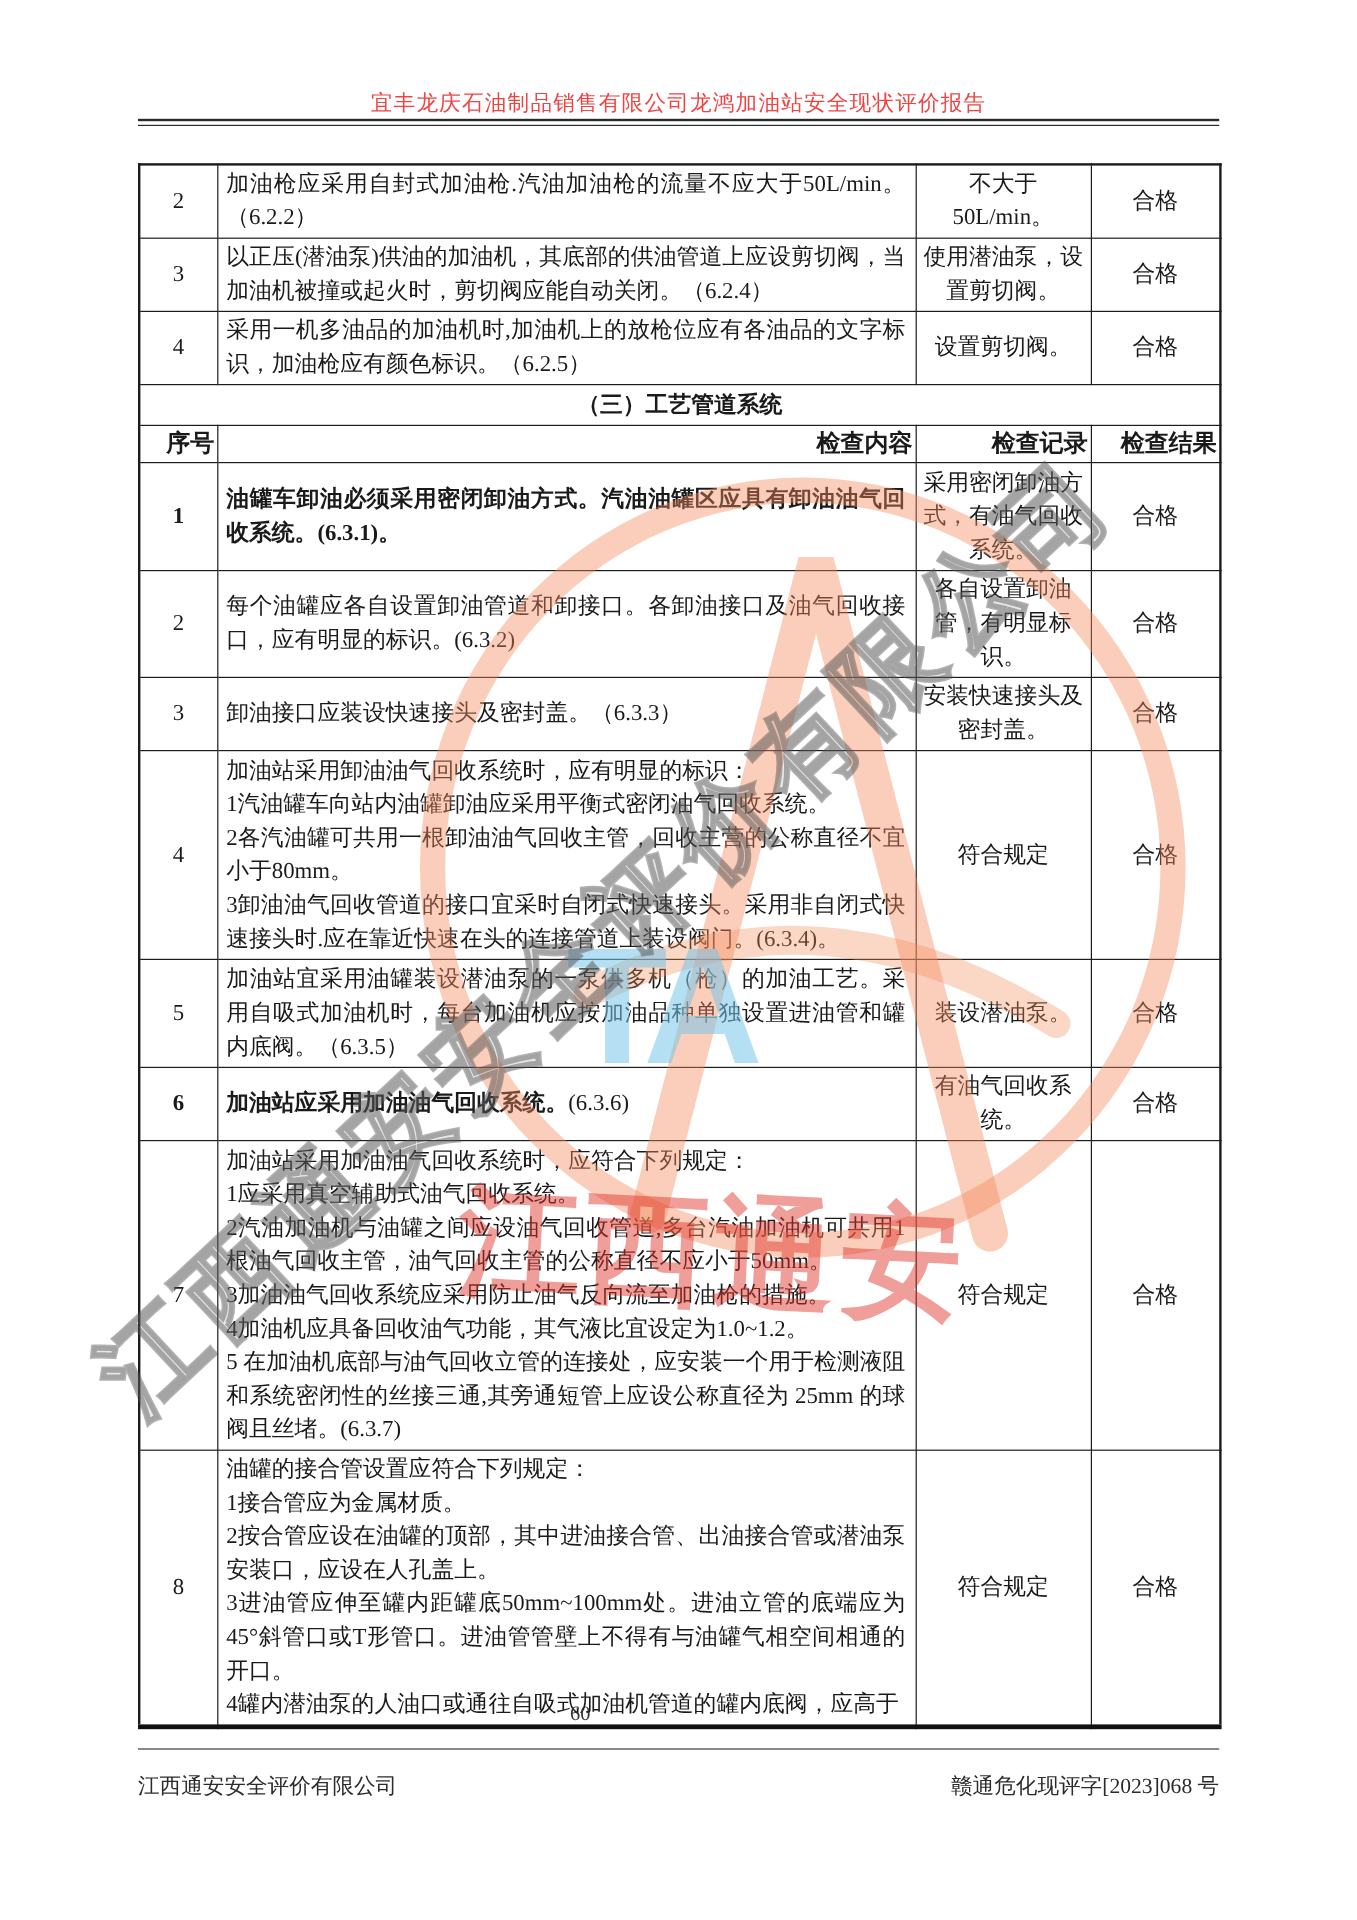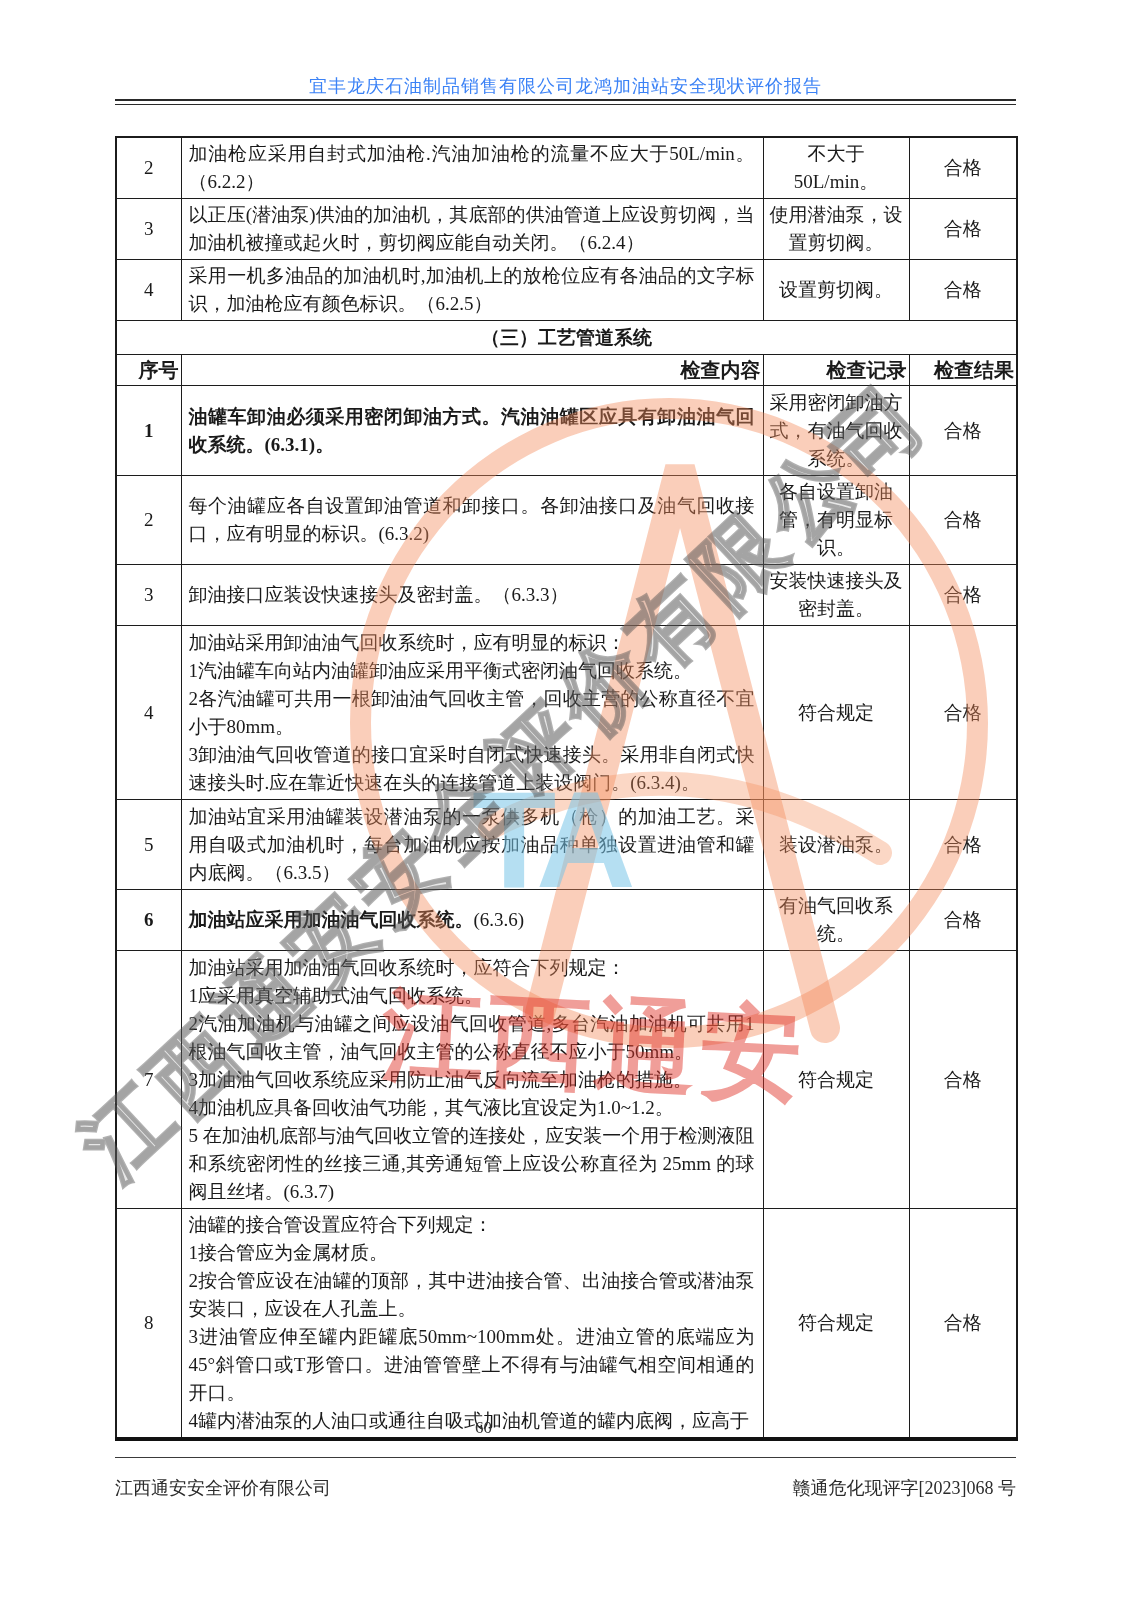--- a/index.html
+++ b/index.html
@@ -6,21 +6,21 @@
   body{
     width:1131px;height:1600px;position:relative;overflow:hidden;
     background:#ffffff;
     font-family:"Liberation Serif","DejaVu Serif",serif;
     color:#1a1a1a;
   }
   .page{position:absolute;inset:0;}
 
   
   .doc-header{position:absolute;top:74px;left:115px;width:901px;text-align:center;
-    font-size:18px;letter-spacing:1px;color:#3b82f6;}
+    font-size:18px;letter-spacing:1px;color:#ef4444;}
   .header-rule{position:absolute;top:99px;left:115px;width:901px;height:3px;
     border-top:2px solid #2a2a2a;border-bottom:1px solid #2a2a2a;}
 
   
   table.report{position:absolute;top:136px;left:115px;width:901px;
     border-collapse:collapse;table-layout:fixed;}
   table.report{border:2px solid #1c1c1c;border-bottom:4px solid #111;}
   table.report td{border:1.5px solid #1c1c1c;vertical-align:middle;
     font-size:19px;line-height:28px;overflow:hidden;}
   td.c-no{text-align:center;padding:2px 2px;}

